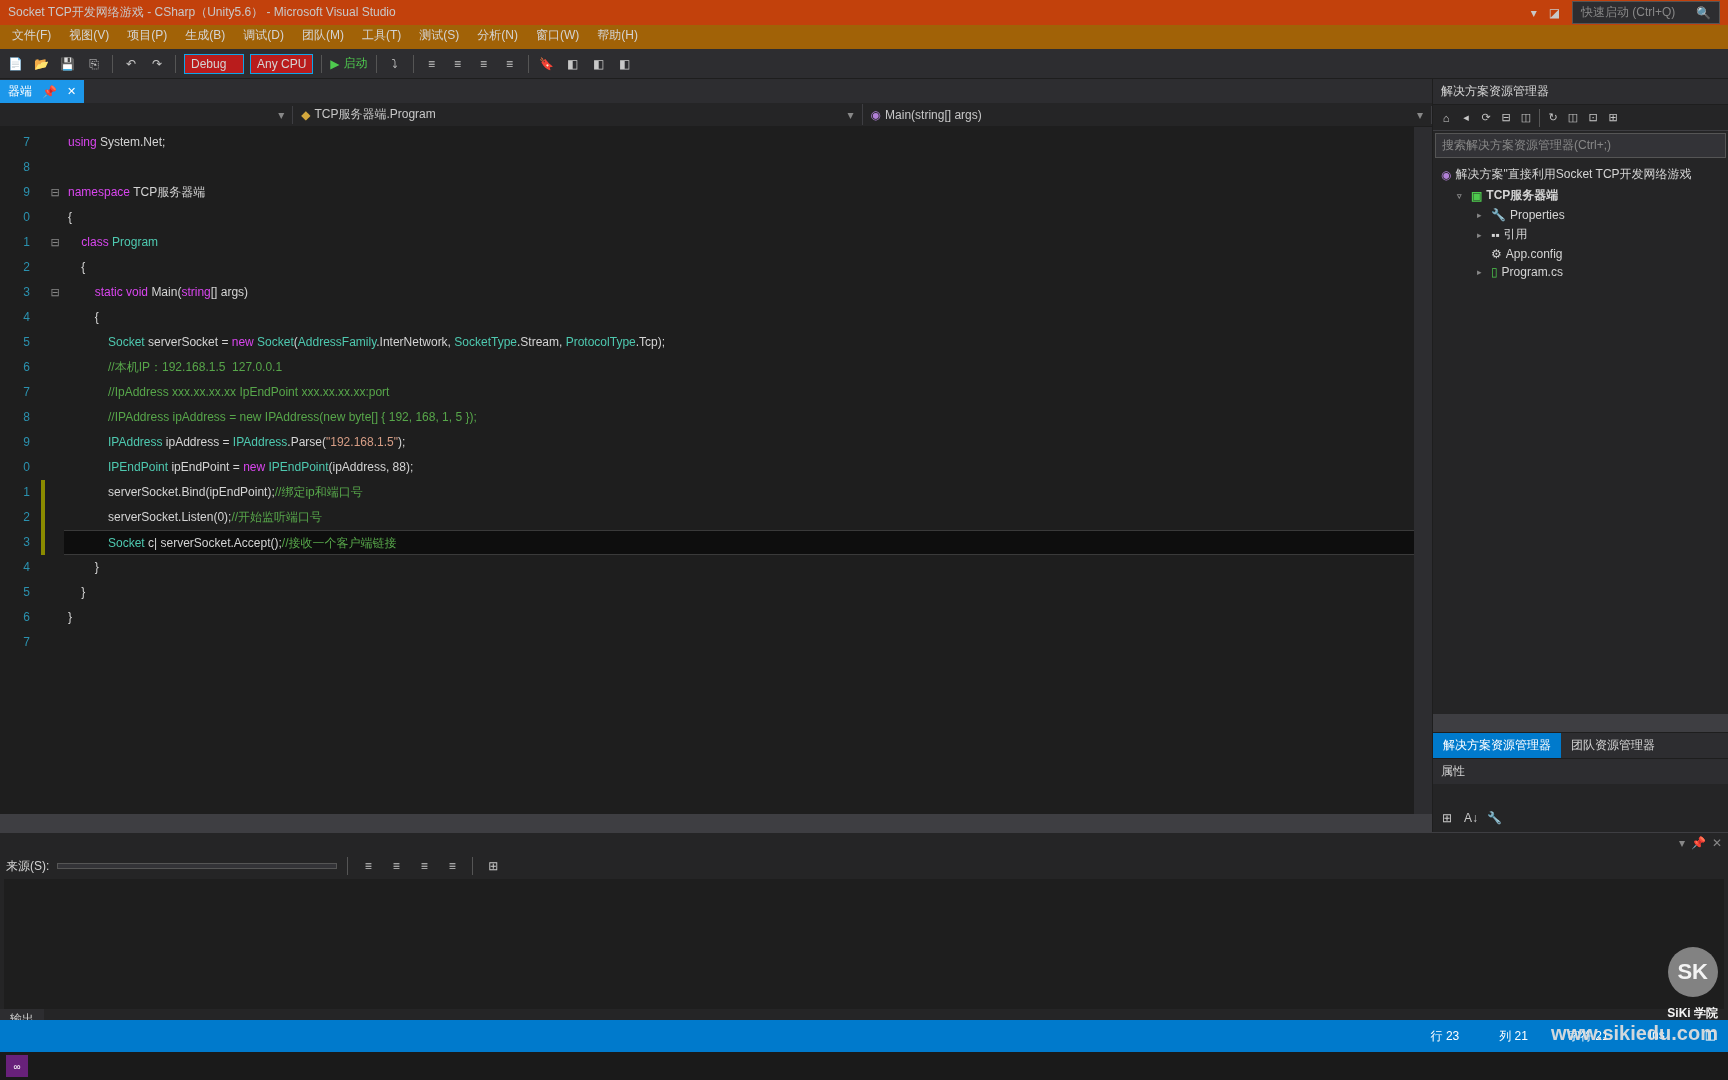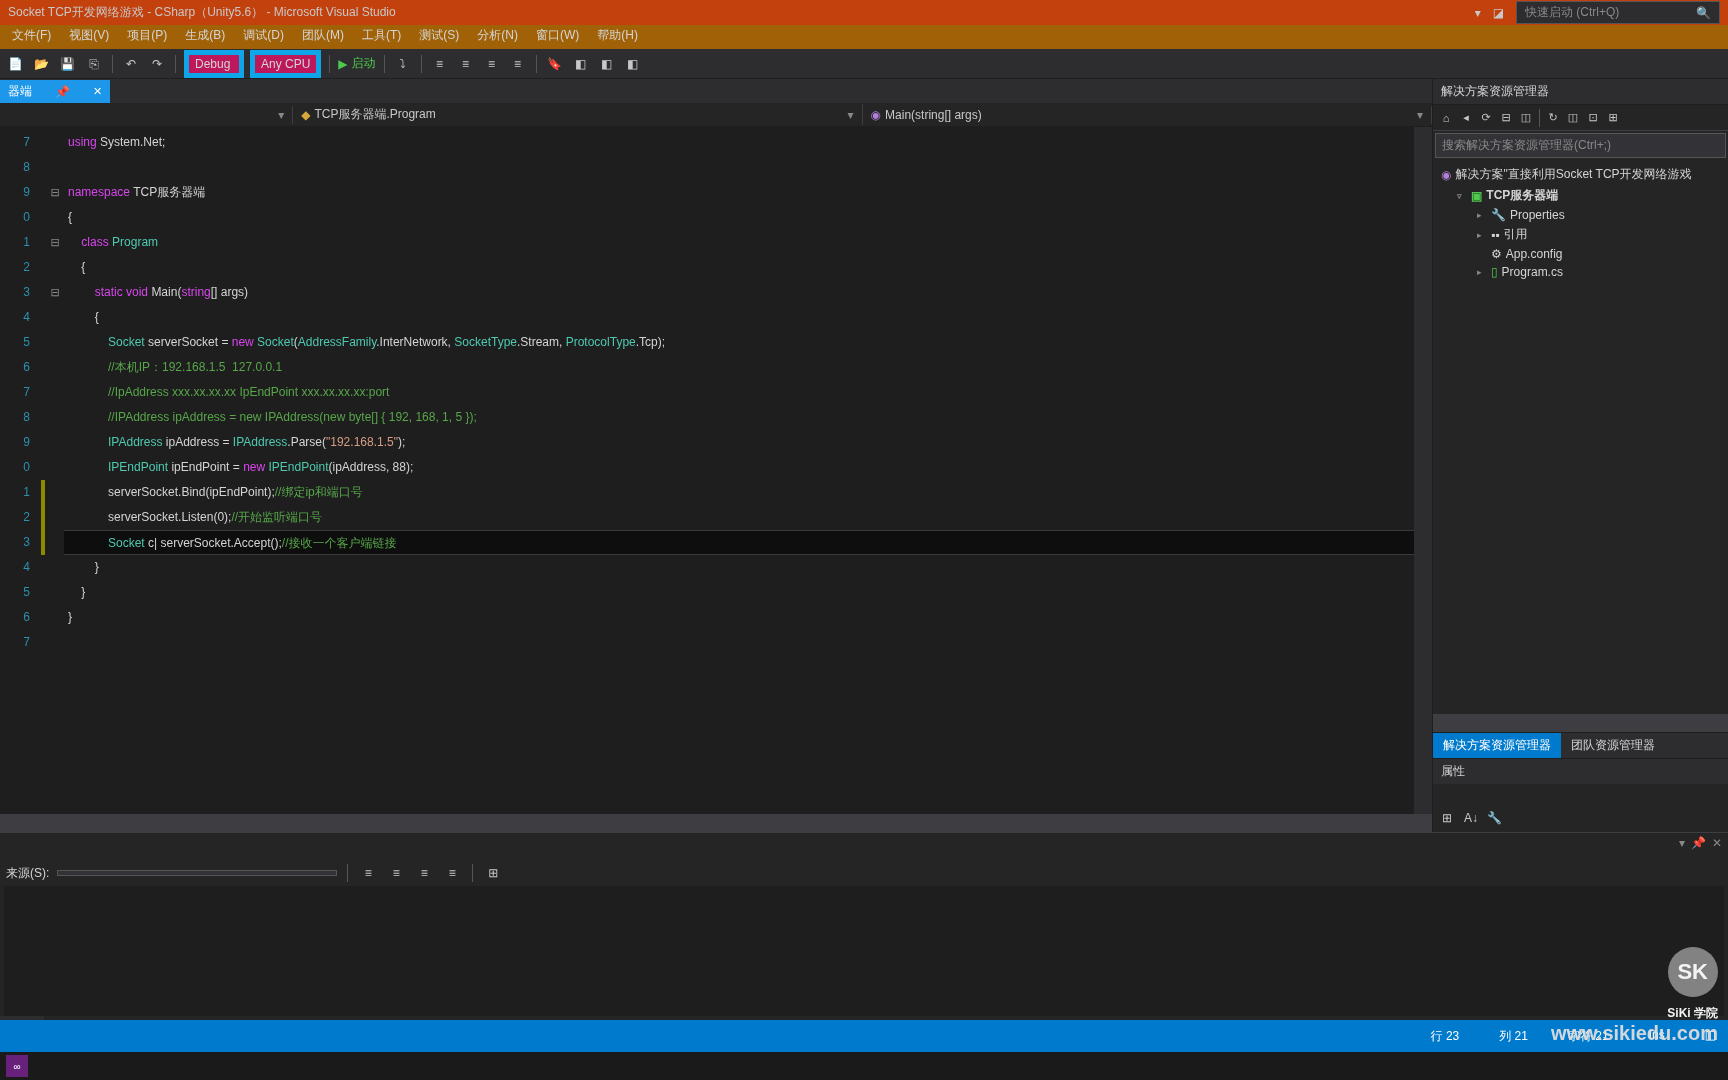--- a/index.html
+++ b/index.html
@@ -1,42 +1,42 @@
 <!DOCTYPE html>
 <html><head>
 <meta charset="utf-8">
 <style>
 * { margin: 0; padding: 0; box-sizing: border-box; font-family: 'Segoe UI', Tahoma, sans-serif; font-size: 12px; }
 body { background: #2d2d30; color: #d4d4d4; width: 1728px; height: 1080px; overflow: hidden; position: relative; }
 
 
 .titlebar { background: #c2410c; height: 25px; display: flex; align-items: center; padding: 0 8px; color: #c8c8c8; }
 .titlebar .right { margin-left: auto; display: flex; align-items: center; gap: 12px; }
-.quick-launch { background: #2d2d30; border: 1px solid #555; padding: 2px 8px; width: 204px; color: #888; display: flex; align-items: center; gap: 8px; }
+.quick-launch { background: #2d2d30; border: 1px solid #555; padding: 2px 8px; width: 148px; color: #888; display: flex; align-items: center; gap: 8px; }
 .quick-launch .search-ic { margin-left: auto; }
 
 
 .menubar { background: #a16207; height: 24px; display: flex; padding: 0 4px; gap: 2px; }
 .menubar .item { padding: 2px 8px; color: #d4d4d4; cursor: pointer; }
 
 
 .toolbar { background: #2d2d30; height: 30px; display: flex; align-items: center; padding: 0 6px; gap: 6px; border-bottom: 1px solid #1e1e1e; }
 .tb-btn { width: 20px; height: 20px; display: flex; align-items: center; justify-content: center; color: #c8c8c8; }
 .tb-sep { width: 1px; height: 18px; background: #555; margin: 0 2px; }
-.tb-combo { background: #be185d; border: 5px solid #0ea5e9; padding: 2px 6px; color: #d4d4d4; min-width: 60px; }
+.tb-combo { background: #b91c1c; border: 1px solid #0ea5e9; padding: 2px 6px; color: #d4d4d4; min-width: 60px; }
 .tb-start { color: #4ec94e; display: flex; align-items: center; gap: 4px; }
 
 
 .workspace { display: flex; height: calc(100% - 79px - 220px - 28px); }
 .editor-col { flex: 1; display: flex; flex-direction: column; min-width: 0; }
 .side-col { width: 296px; background: #252526; border-left: 1px solid #1e1e1e; display: flex; flex-direction: column; }
 
 
 .doc-tabs { background: #2d2d30; height: 24px; display: flex; align-items: flex-end; }
-.doc-tab { background: #1c97ea; color: white; padding: 3px 8px; display: flex; align-items: center; gap: 23px; font-size: 11px; }
+.doc-tab { background: #1c97ea; color: white; padding: 3px 8px; display: flex; align-items: center; gap: 10px; font-size: 11px; }
 .doc-tab .close { font-size: 11px; }
 
 
 .nav-bar { background: #252526; height: 24px; display: flex; align-items: center; border-bottom: 1px solid #1e1e1e; }
 .nav-combo { flex: 1; padding: 2px 8px; color: #c8c8c8; display: flex; align-items: center; gap: 4px; border-right: 1px solid #3e3e42; }
 .nav-combo .dd { margin-left: auto; color: #888; }
 
 
 .code-area { flex: 1; display: flex; background: #1e1e1e; font-family: Consolas, 'Courier New', monospace; font-size: 18px; position: relative; overflow: hidden; }
 .gutter { width: 40px; background: #1e1e1e; text-align: right; padding-right: 10px; color: #2b91af; line-height: 25px; padding-top: 3px; }
@@ -72,21 +72,21 @@
 .tabs-bottom .tab { padding: 4px 10px; color: #d4d4d4; }
 .tabs-bottom .tab.active { background: #007acc; color: white; }
 
 
 .props-panel { background: #252526; border-top: 1px solid #1e1e1e; }
 .props-toolbar { height: 28px; display: flex; align-items: center; padding: 0 4px; gap: 4px; }
 
 
 .output-panel { height: 190px; background: #252526; border-top: 1px solid #3e3e42; }
 .out-header { height: 20px; display: flex; align-items: center; justify-content: flex-end; padding: 0 6px; gap: 6px; color: #888; }
-.out-toolbar { height: 26px; display: flex; align-items: center; padding: 0 6px; gap: 8px; margin-top: 7px; }
+.out-toolbar { height: 26px; display: flex; align-items: center; padding: 0 6px; gap: 8px; }
 .out-combo { background: #333337; border: 1px solid #555; width: 280px; padding: 2px 6px; }
 .out-body { flex: 1; background: #1e1e1e; margin: 0 4px; height: 130px; }
 .out-tab { background: #2d2d30; padding: 2px 10px; color: #d4d4d4; display: inline-block; }
 
 
 .statusbar { position: absolute; bottom: 28px; left: 0; right: 0; height: 24px; background: #007acc; color: white; display: flex; align-items: center; padding: 16px 12px; gap: 40px; }
 .statusbar .right { margin-left: auto; display: flex; gap: 40px; }
 
 
 .taskbar { position: absolute; bottom: 0; left: 0; right: 0; height: 28px; background: #1a1a1a; display: flex; align-items: center; padding: 0 6px; }

